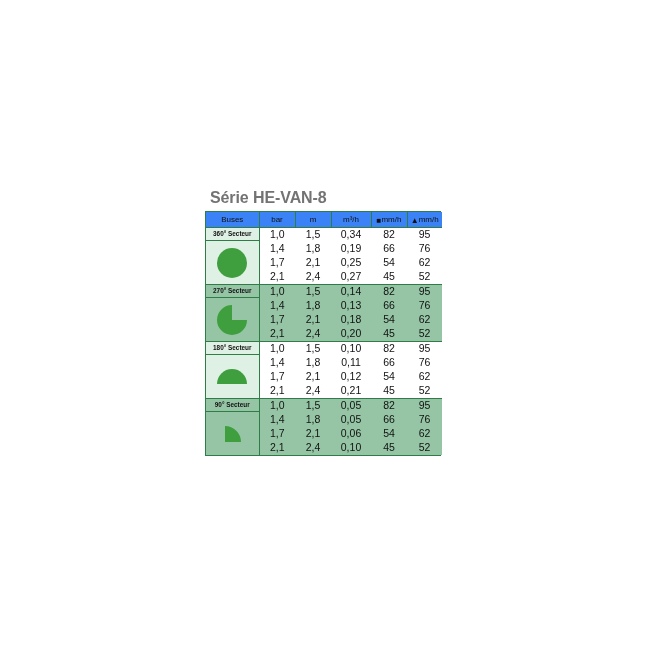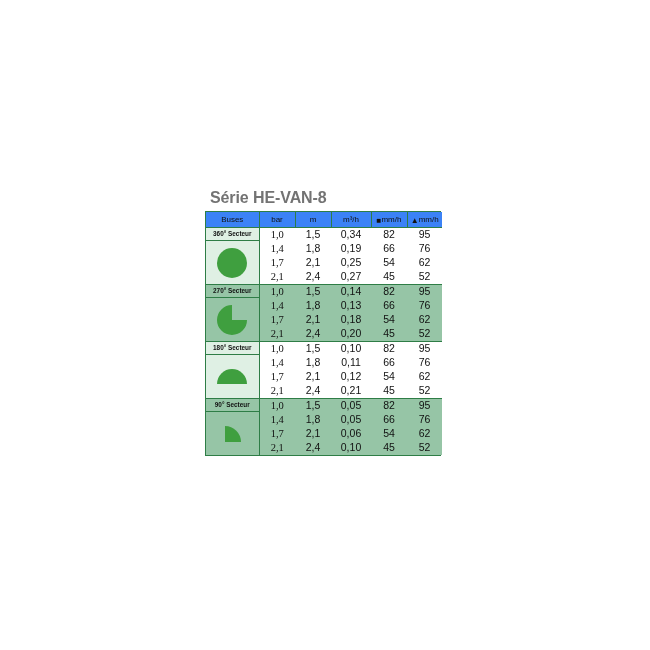--- a/index.html
+++ b/index.html
@@ -105,21 +105,20 @@
     text-align: center;
     height: 13.7px;
     line-height: 13.7px;
     vertical-align: middle;
     white-space: nowrap;
   }
   tr.blockend td.datacell { border-bottom: 1.5px solid #2e7d46; }
   tr.finalrow td.datacell { border-bottom: none; }
   td.sep {
     border-left: 1.2px solid #2e7d46;
-    font-family: Liberation Serif, serif;
   }
 
   
   .tint-light td.datacell { background: #ffffff; }
   .tint-dark  td.datacell { background: #96c5a6; }
   .labelcell.bg-light { background: #dff0e4; }
   .labelcell.bg-dark  { background: #96c5a6; }
 
   
   .ic { display: block; }

